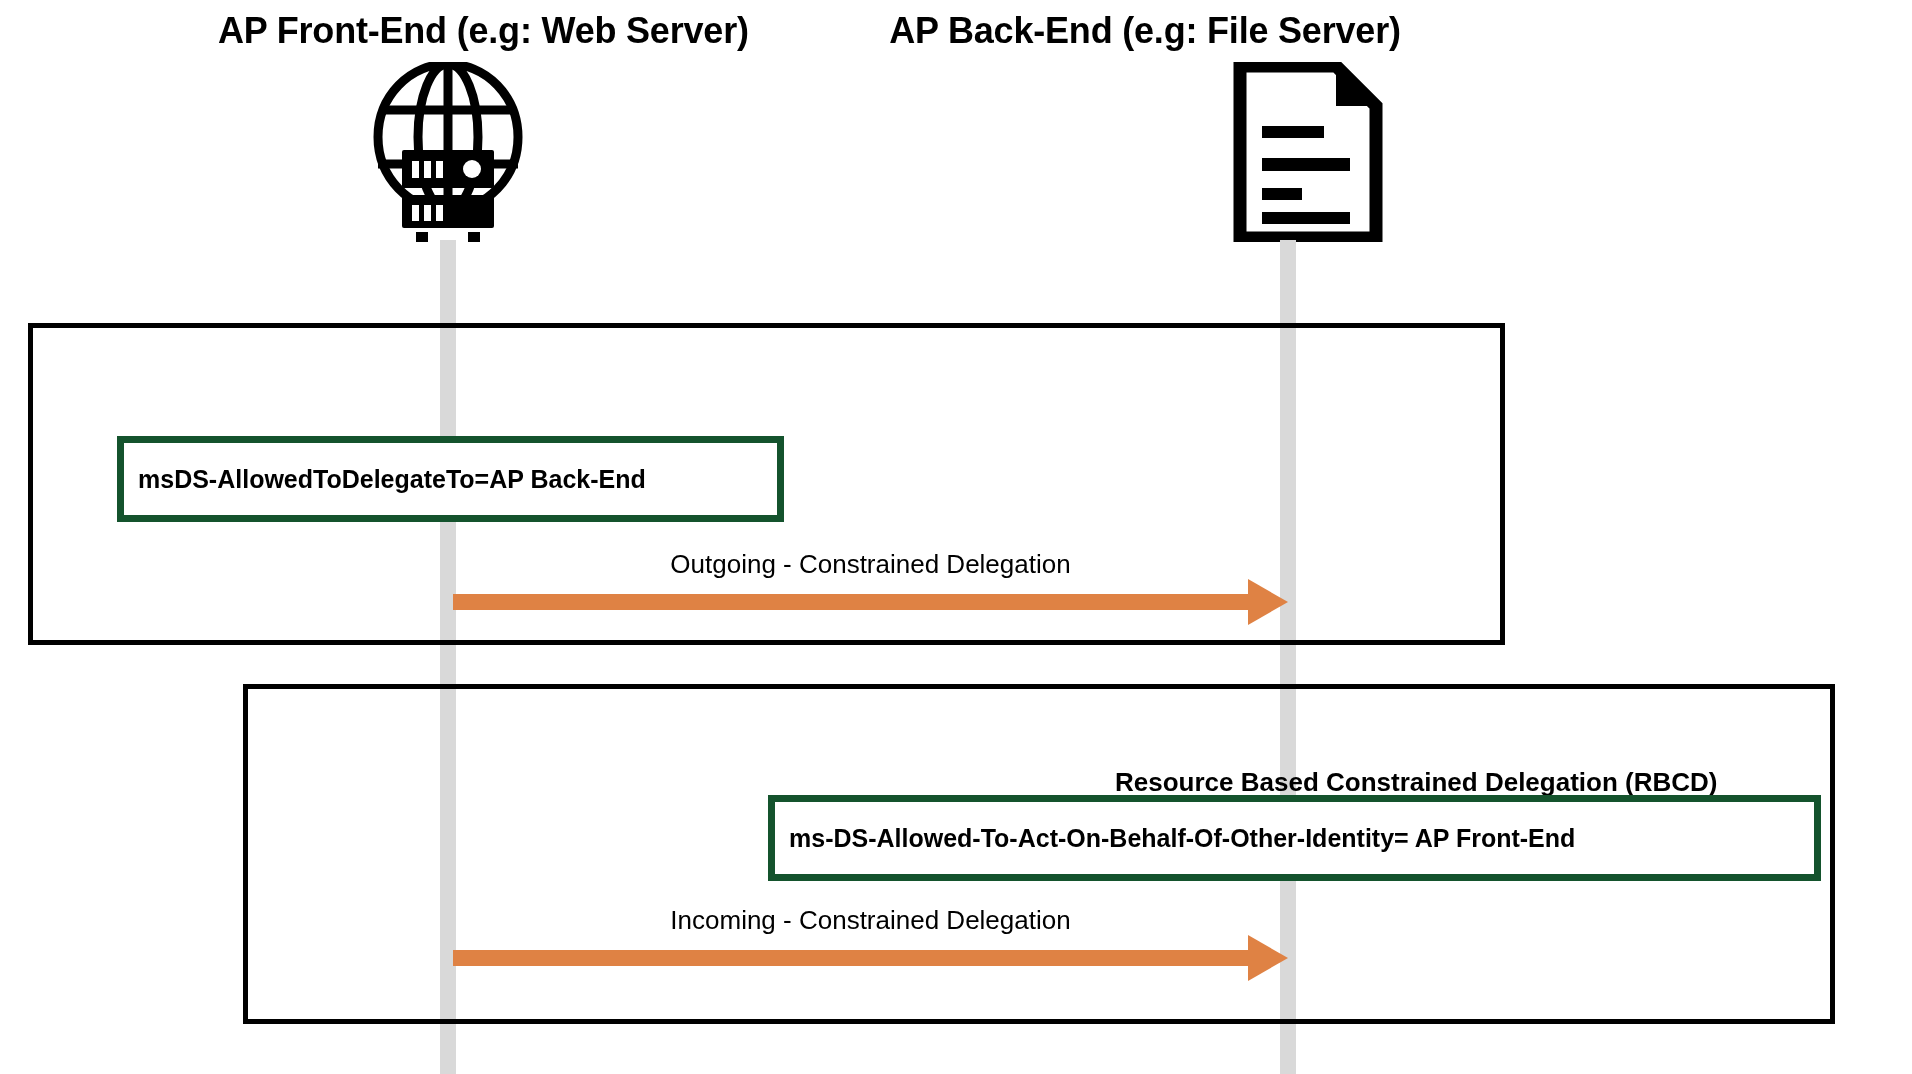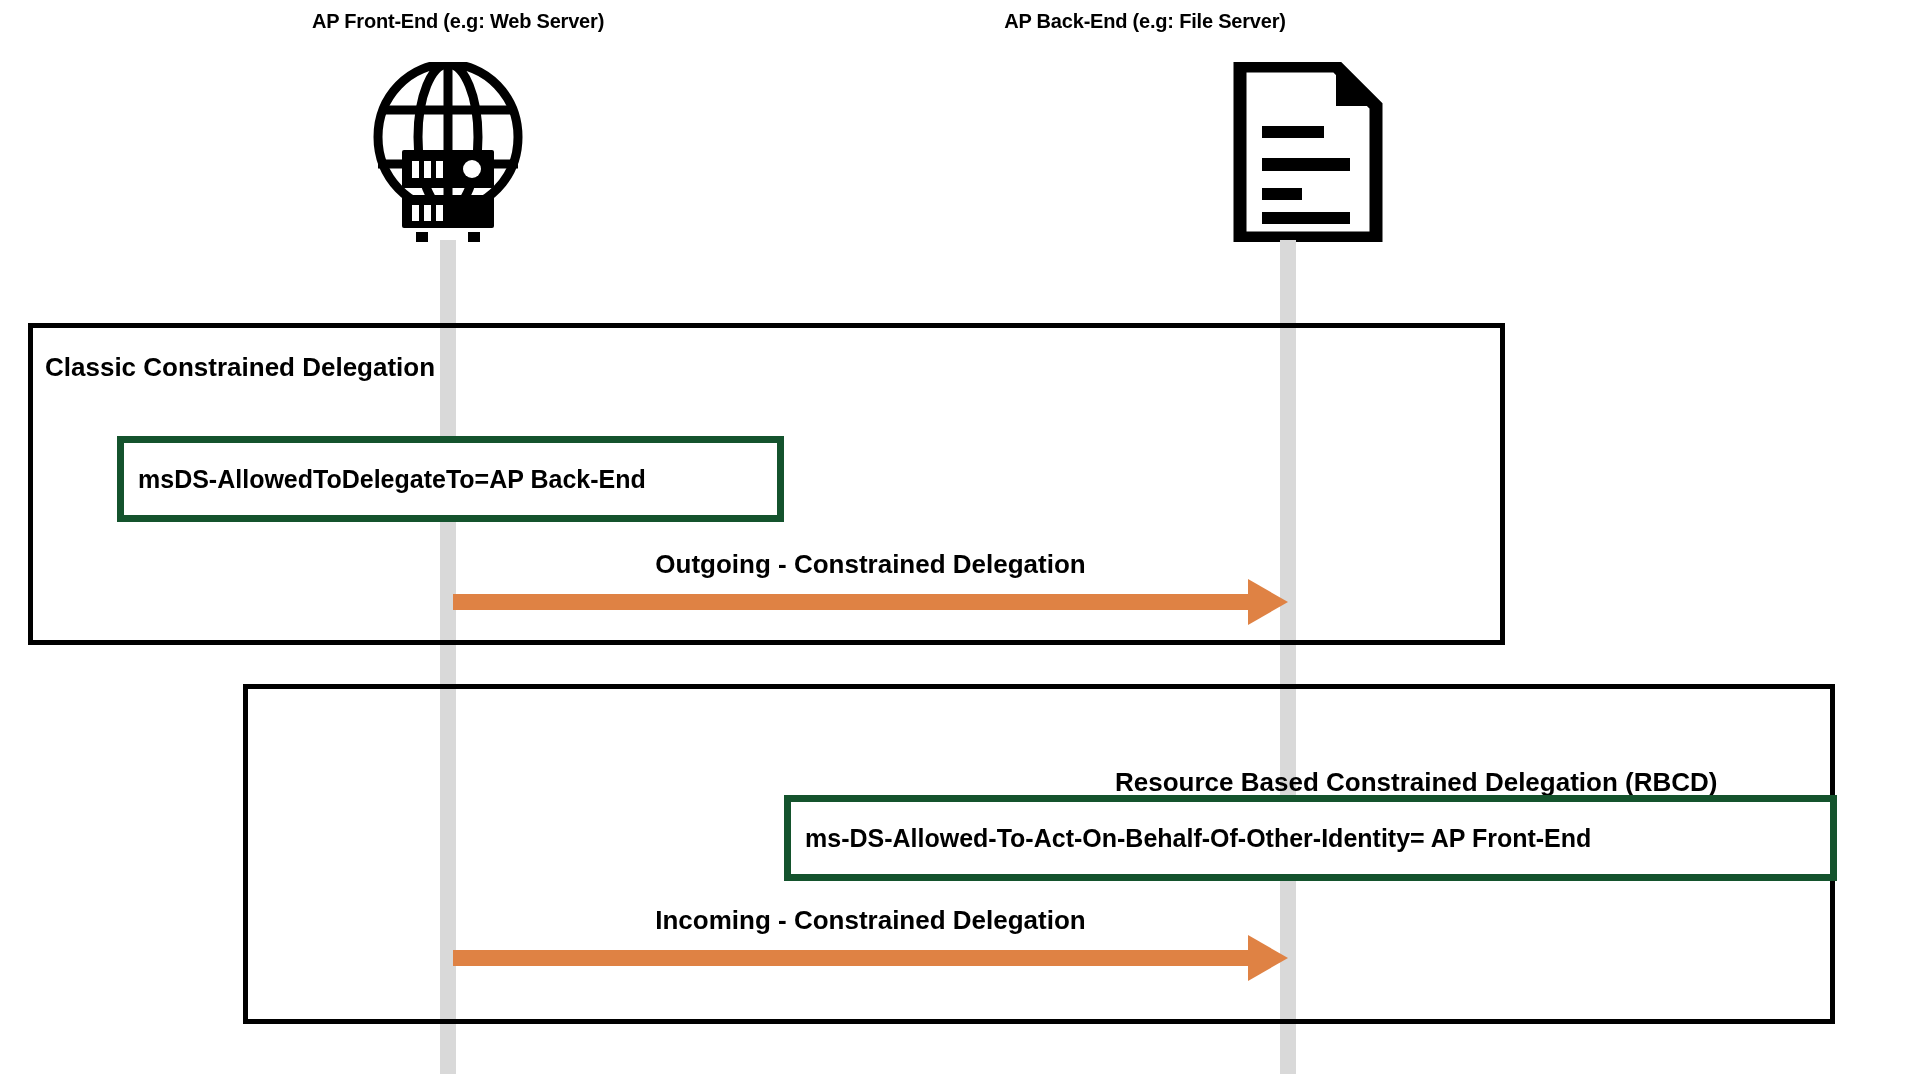--- a/index.html
+++ b/index.html
@@ -15,21 +15,21 @@
     width: 1912px;
     height: 1074px;
     background: #ffffff;
     overflow: hidden;
   }
 
   
   .participant-title {
     position: absolute;
     font-weight: bold;
-    font-size: 20px;
+    font-size: 36px;
     color: #000000;
     white-space: nowrap;
     letter-spacing: -0.2px;
   }
   #title-frontend { left: 218px; top: 10px; width: 480px; text-align: center; }
   #title-backend  { left: 845px; top: 10px; width: 600px; text-align: center; }
 
   
   .lifeline {
     position: absolute;
@@ -74,39 +74,39 @@
     align-items: center;
     padding: 0 14px;
   }
   .attr-box span {
     font-weight: bold;
     font-size: 25px;
     color: #000000;
     white-space: nowrap;
   }
   #attr-classic { left: 117px; top: 436px; width: 667px; height: 86px; }
-  #attr-rbcd    { left: 768px; top: 795px; width: 1053px; height: 86px; margin-left: 16px; }
+  #attr-rbcd    { left: 768px; top: 795px; width: 1053px; height: 86px; }
 
   
   .arrow-line {
     position: absolute;
     height: 16px;
     background: #df8244;
   }
   .arrow-head {
     position: absolute;
     width: 0;
     height: 0;
     border-top: 23px solid transparent;
     border-bottom: 23px solid transparent;
     border-left: 40px solid #df8244;
   }
   .arrow-label {
     position: absolute;
-    font-weight: bold;
+    font-weight: normal;
     font-size: 26px;
     color: #000000;
     white-space: nowrap;
     text-align: center;
   }
 
   #arrow1-line  { left: 453px; top: 594px; width: 800px; }
   #arrow1-head  { left: 1248px; top: 579px; }
   #arrow1-label { left: 453px; top: 549px; width: 835px; }
 
@@ -160,21 +160,20 @@
         <rect x="44" y="126" width="40" height="12"></rect>
         <rect x="44" y="150" width="88" height="12"></rect>
       </g>
     </svg>
   </div>
 
   <div class="lifeline" id="lifeline-frontend"></div>
   <div class="lifeline" id="lifeline-backend"></div>
 
   <div class="section-box" id="box-classic"></div>
-  <div class="section-title" id="title-classic">Classic Constrained Delegation</div>
 
   <div class="attr-box" id="attr-classic">
     <span>msDS-AllowedToDelegateTo=AP Back-End</span>
   </div>
 
   <div class="arrow-label" id="arrow1-label">Outgoing - Constrained Delegation</div>
   <div class="arrow-line" id="arrow1-line"></div>
   <div class="arrow-head" id="arrow1-head"></div>
 
   <div class="section-box" id="box-rbcd"></div>

